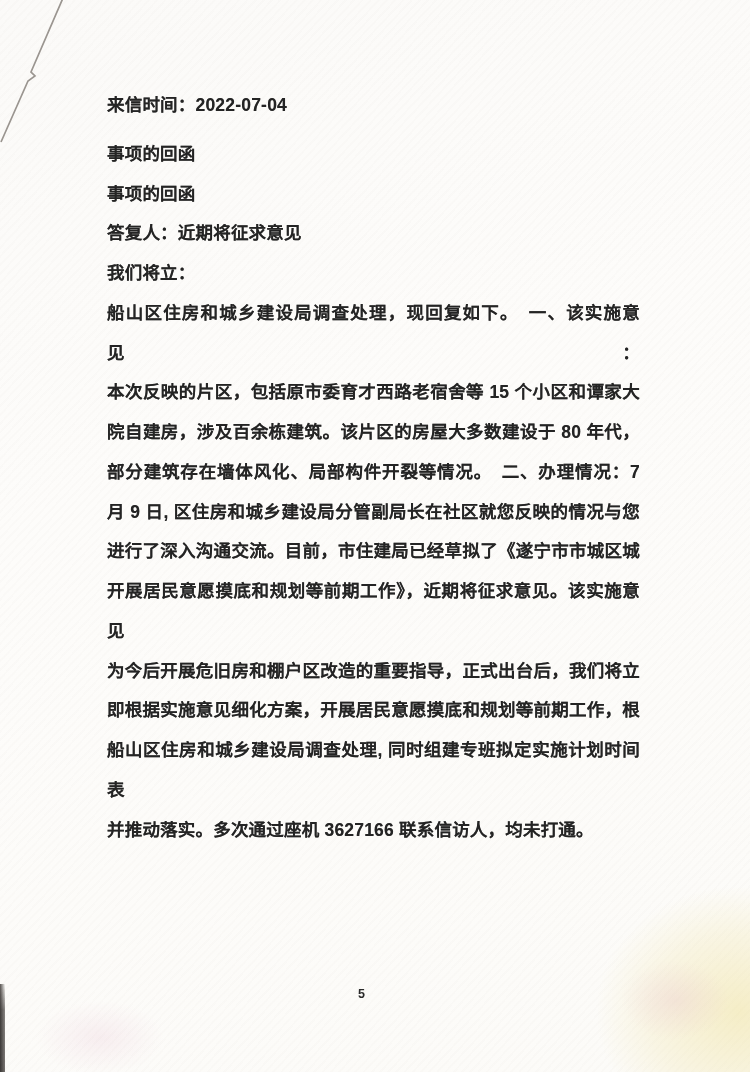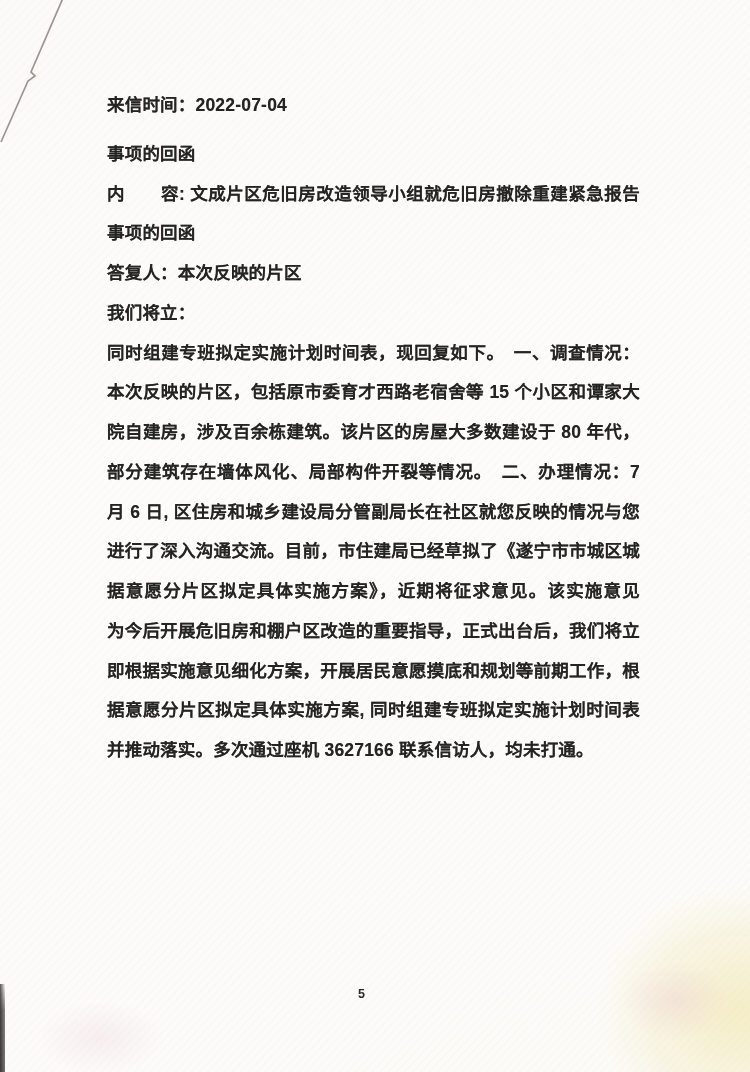--- a/index.html
+++ b/index.html
@@ -127,34 +127,33 @@
 
   <div class="texture"></div>
 
   <svg class="fold-line" width="100" height="160" viewBox="0 0 100 160">
     <polyline points="63,-2 31,72 35,76 28,81 1,142" fill="none" stroke="#8f8a84" stroke-width="1.7" opacity="0.9"></polyline>
   </svg>
 
   <div class="content">
     <div class="ln gap-after">来信时间：2022-07-04</div>
     <div class="ln">事项的回函</div>
-    <div class="ln j">内　　容: 文成片区危旧房改造领导小组就危旧房撤除重建紧急报告</div>
     <div class="ln">事项的回函</div>
-    <div class="ln">答复人：本次反映的片区</div>
+    <div class="ln">答复人：近期将征求意见</div>
     <div class="ln">我们将立：</div>
-    <div class="ln j">同时组建专班拟定实施计划时间表，现回复如下。　一、调查情况：</div>
+    <div class="ln j">船山区住房和城乡建设局调查处理，现回复如下。　一、该实施意见：</div>
     <div class="ln j">本次反映的片区，包括原市委育才西路老宿舍等 15 个小区和谭家大</div>
     <div class="ln j">院自建房，涉及百余栋建筑。该片区的房屋大多数建设于 80 年代，</div>
     <div class="ln j">部分建筑存在墙体风化、局部构件开裂等情况。　二、办理情况：7</div>
-    <div class="ln j">月 6 日, 区住房和城乡建设局分管副局长在社区就您反映的情况与您</div>
+    <div class="ln j">月 9 日, 区住房和城乡建设局分管副局长在社区就您反映的情况与您</div>
     <div class="ln j">进行了深入沟通交流。目前，市住建局已经草拟了《遂宁市市城区城</div>
-    <div class="ln j">据意愿分片区拟定具体实施方案》，近期将征求意见。该实施意见</div>
+    <div class="ln j">开展居民意愿摸底和规划等前期工作》，近期将征求意见。该实施意见</div>
     <div class="ln j">为今后开展危旧房和棚户区改造的重要指导，正式出台后，我们将立</div>
     <div class="ln j">即根据实施意见细化方案，开展居民意愿摸底和规划等前期工作，根</div>
-    <div class="ln j">据意愿分片区拟定具体实施方案, 同时组建专班拟定实施计划时间表</div>
+    <div class="ln j">船山区住房和城乡建设局调查处理, 同时组建专班拟定实施计划时间表</div>
     <div class="ln">并推动落实。多次通过座机 3627166 联系信访人，均未打通。</div>
   </div>
 
   <div class="page-number">5</div>
 
   <div class="smudge-yellow"></div>
   <div class="smudge-pink-right"></div>
   <div class="smudge-pink-left"></div>
   <div class="edge-mark"></div>
 

